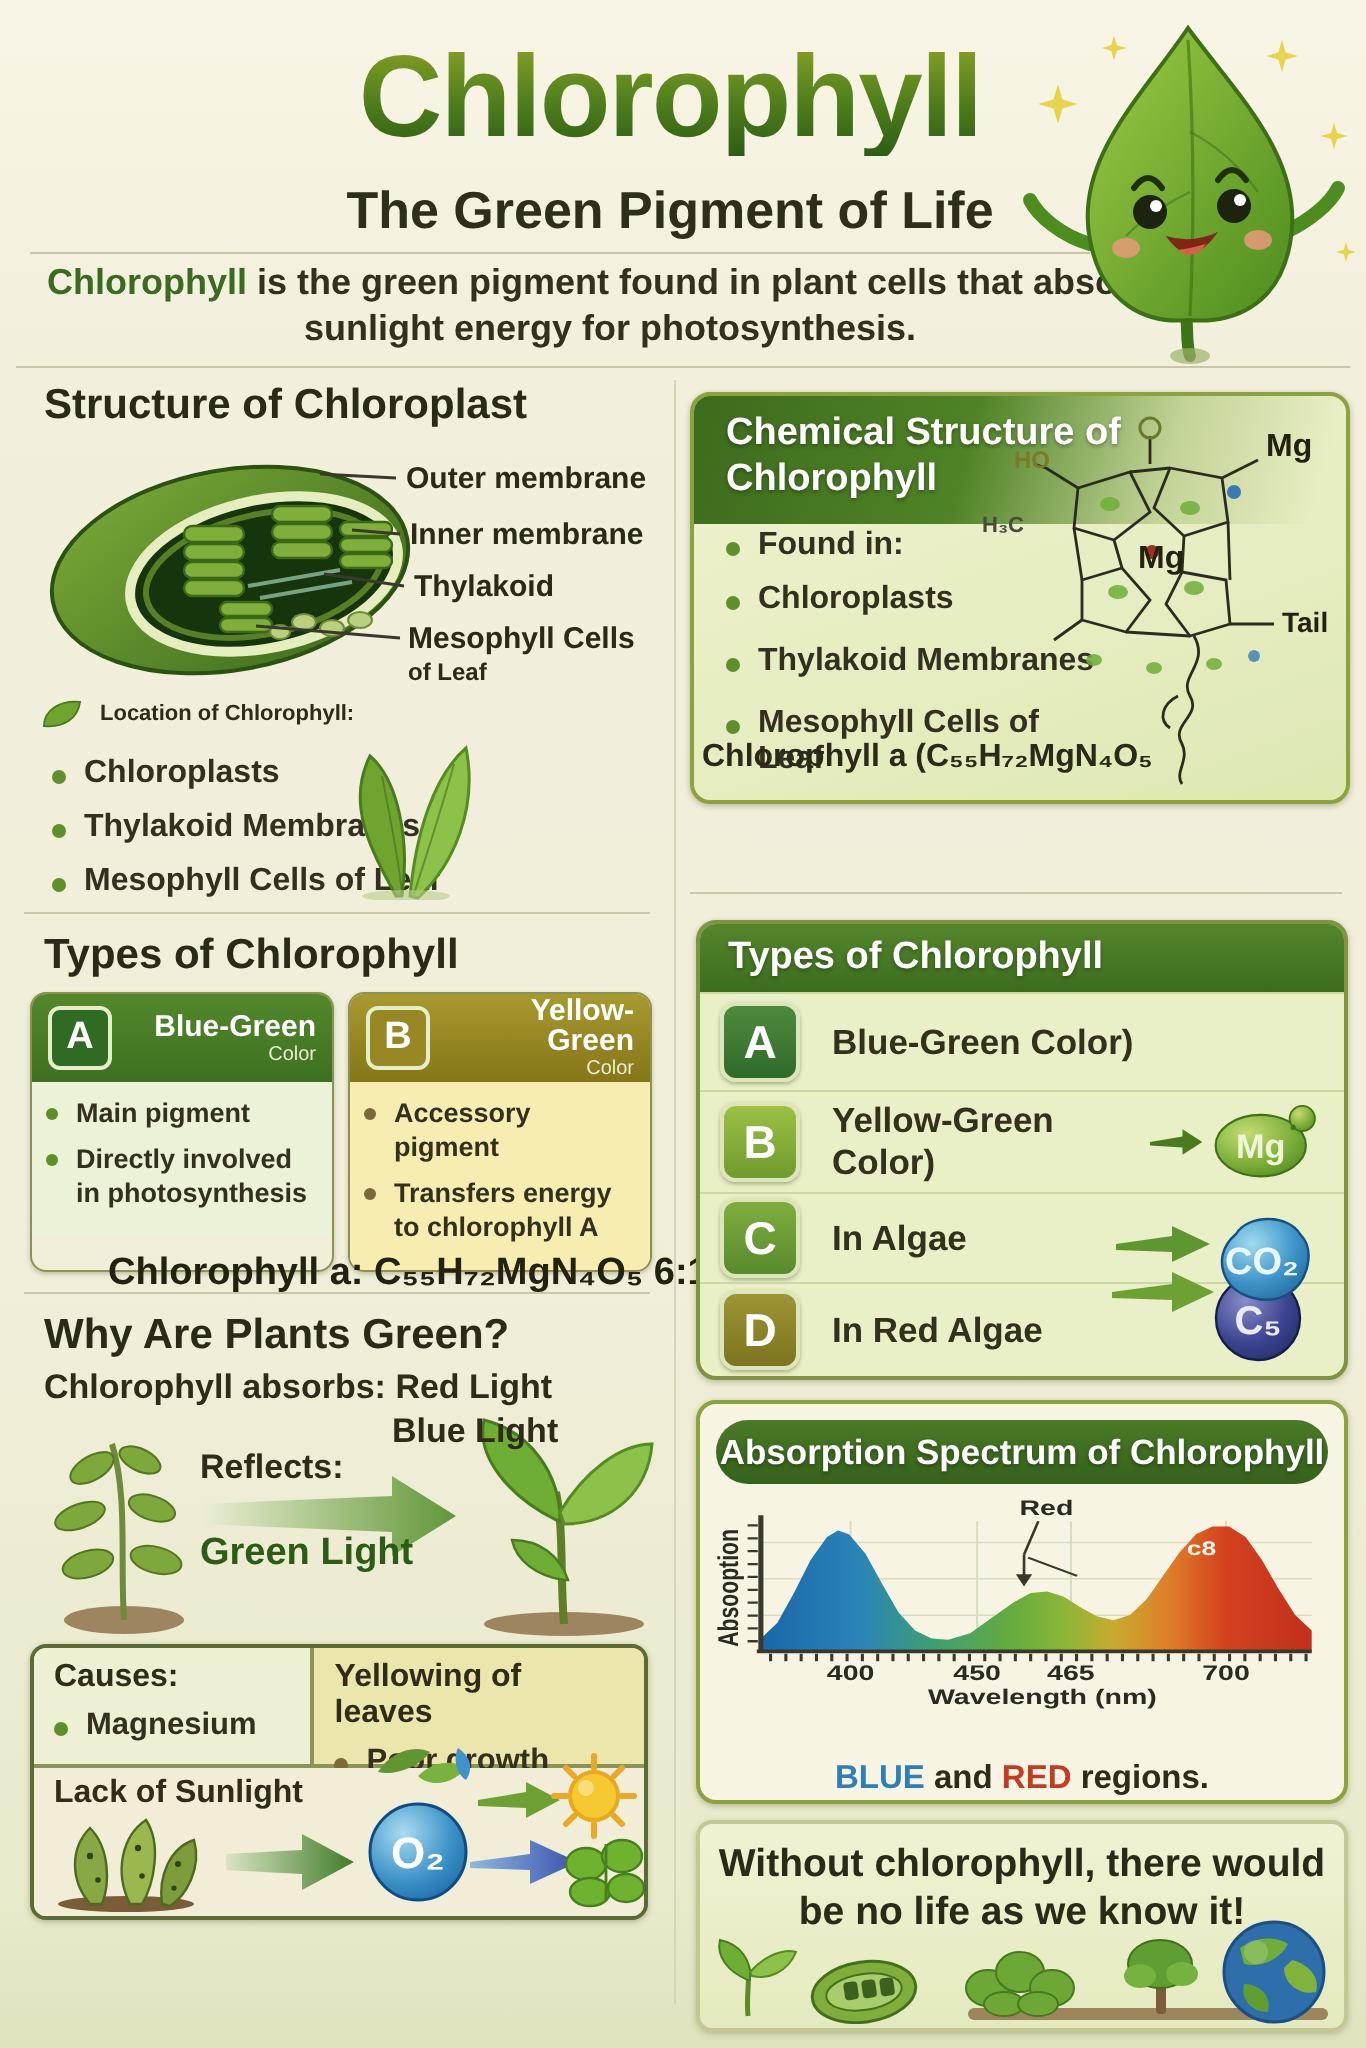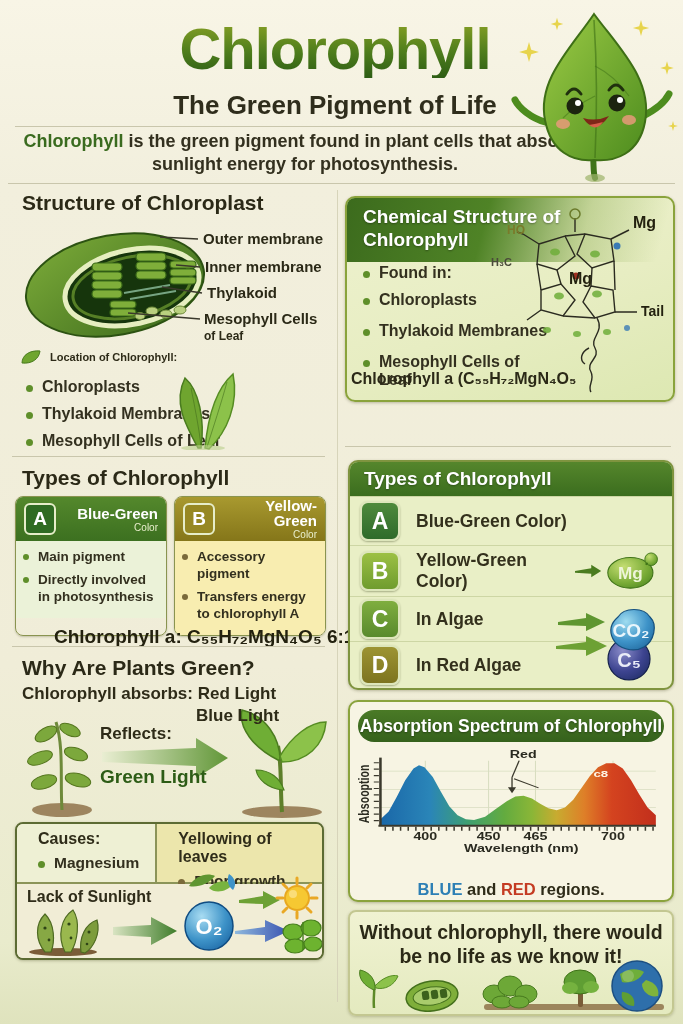--- a/index.html
+++ b/index.html
@@ -44,21 +44,21 @@
   .tcard.a .bd{background:#ebf2d8;}
   .tcard.b .bd{background:#f8edb0;}
   .tcard ul.blist li{font-size:13.5px;margin-bottom:6px;line-height:1.25;}
   .tcard .dot{margin-top:5px;width:6px;height:6px;}
   .formula{font-size:19px;font-weight:bold;color:#23210f;}
   
   .chloCard{border:2px solid #5c6b33;border-radius:8px;overflow:hidden;background:#f0ecd2;box-shadow:0 1px 3px rgba(60,60,20,.3);}
   .chloCard .hd{background:linear-gradient(180deg,#49761f,#35611a);color:#fff;font-weight:bold;font-size:16.5px;
     text-align:center;padding:5px 0;}
   .chloRow1{display:flex;border-bottom:2px solid #8b9458;}
-  .chloRow1 .cell{padding:6px 21px;height:58px;box-sizing:border-box;}
+  .chloRow1 .cell{padding:6px 10px;height:58px;box-sizing:border-box;}
   .chloRow1 .c1{width:46%;background:#eef0d4;border-right:2px solid #8b9458;}
   .chloRow1 .c2{width:54%;background:#ece6ac;}
   .chloRow1 .ct{font-size:16px;font-weight:bold;color:#2f2c19;margin-bottom:6px;}
   .chloRow1 ul.blist li{font-size:15.5px;margin:0;}
   .chloRow2{position:relative;height:74px;background:#f1edd6;}
   .lack{position:absolute;left:10px;top:4px;font-size:16px;font-weight:bold;color:#2f2c19;}
   
   .chemCard{border:2px solid #8aa33c;border-radius:10px;background:linear-gradient(160deg,#eef2cf 0%,#e7edc2 55%,#dde8b2 100%);
     box-shadow:0 1px 3px rgba(60,60,20,.3);}
   .chemHd{position:absolute;left:0;top:0;width:100%;height:64px;border-radius:8px 8px 0 0;

